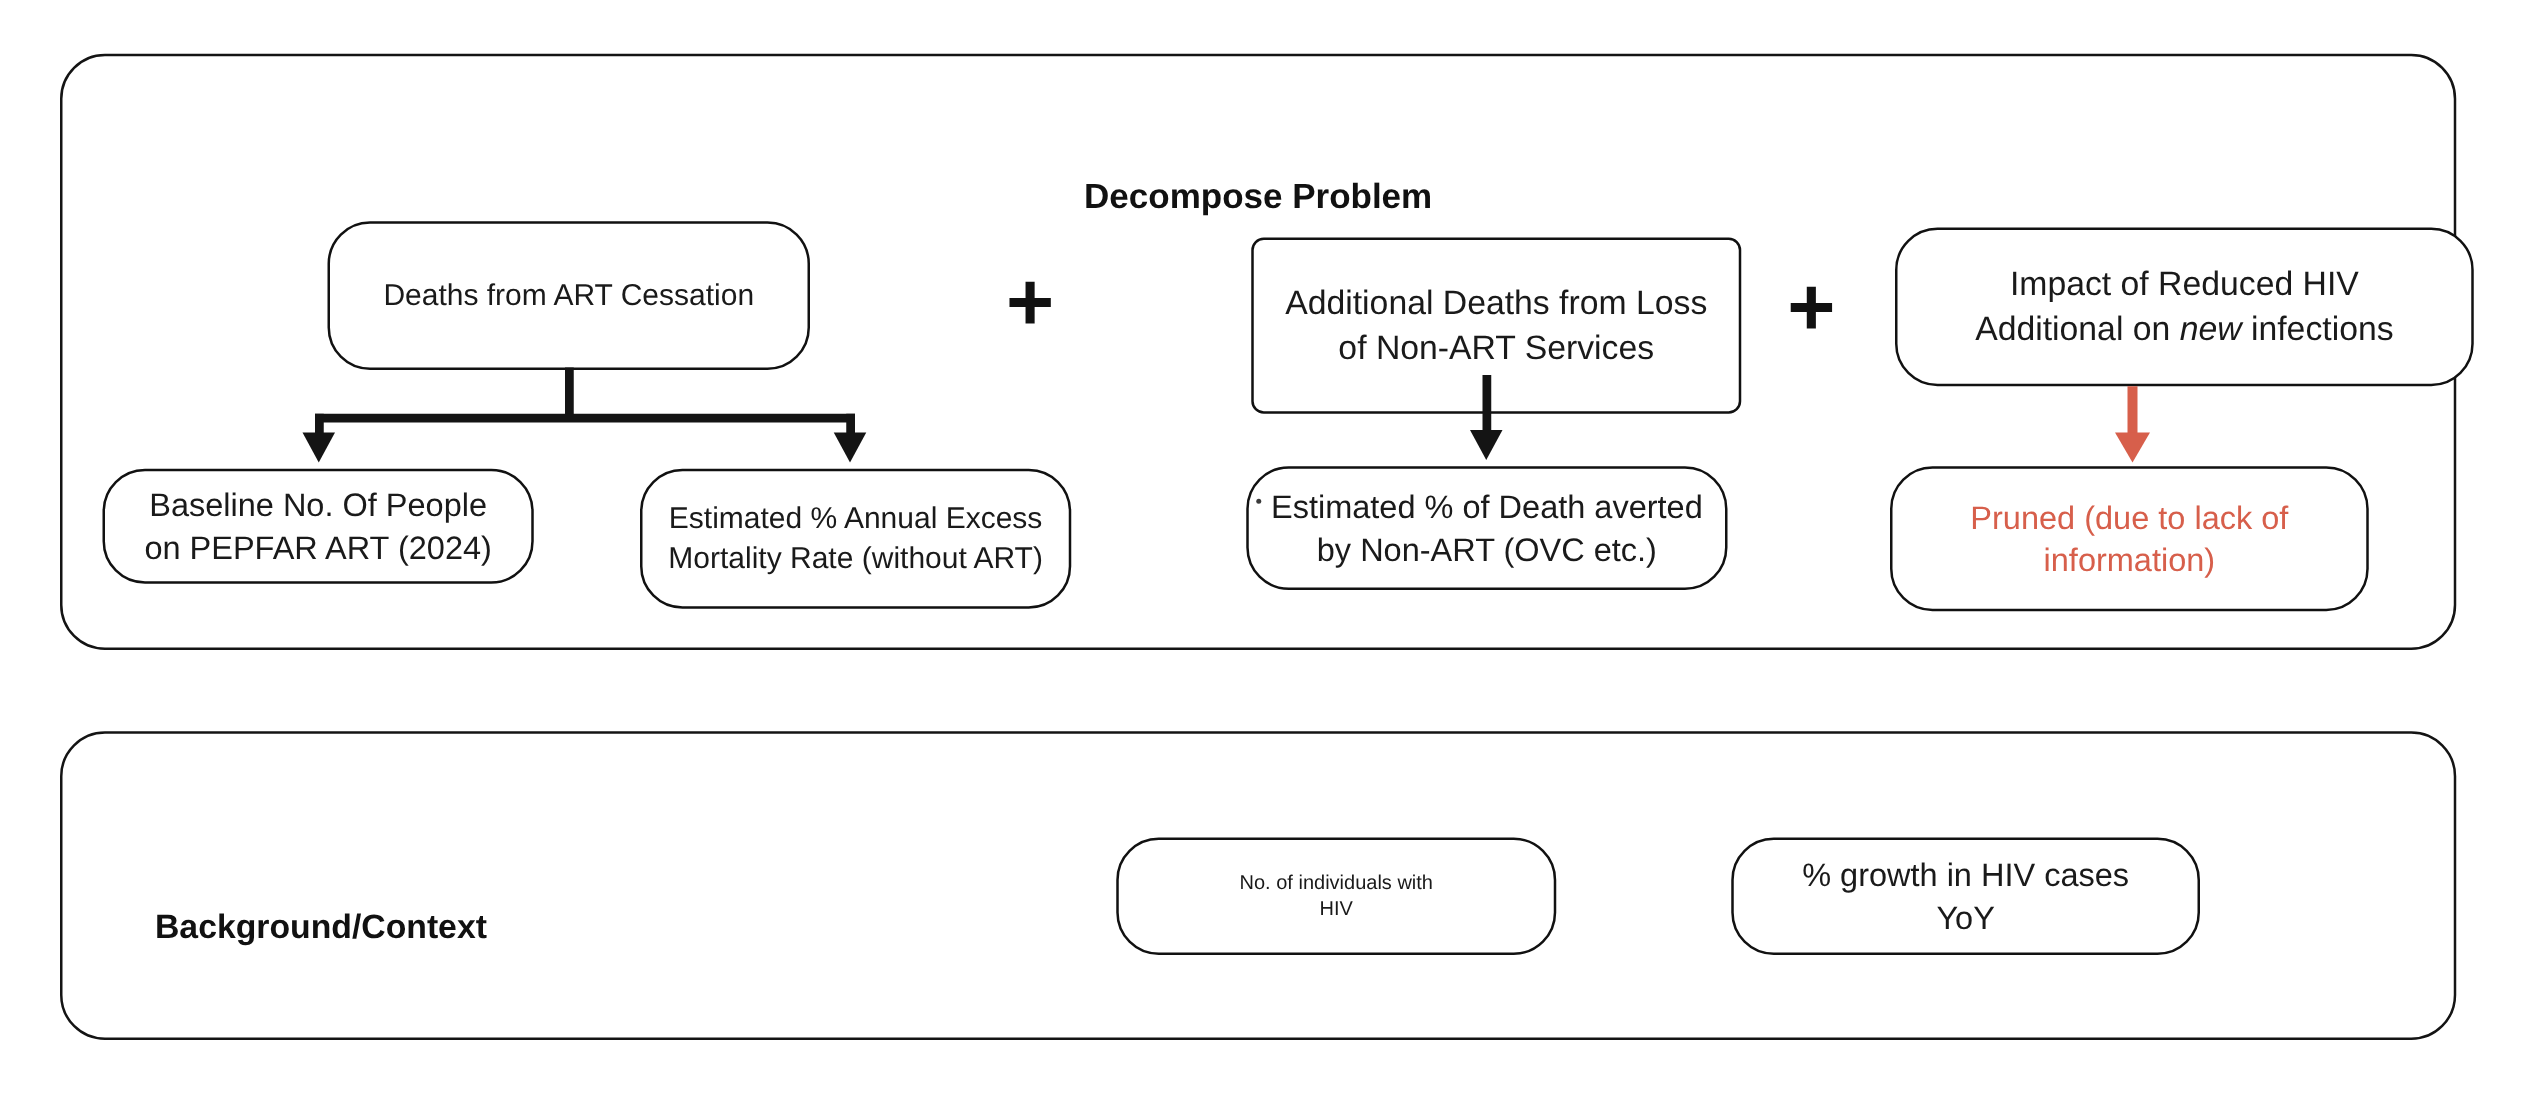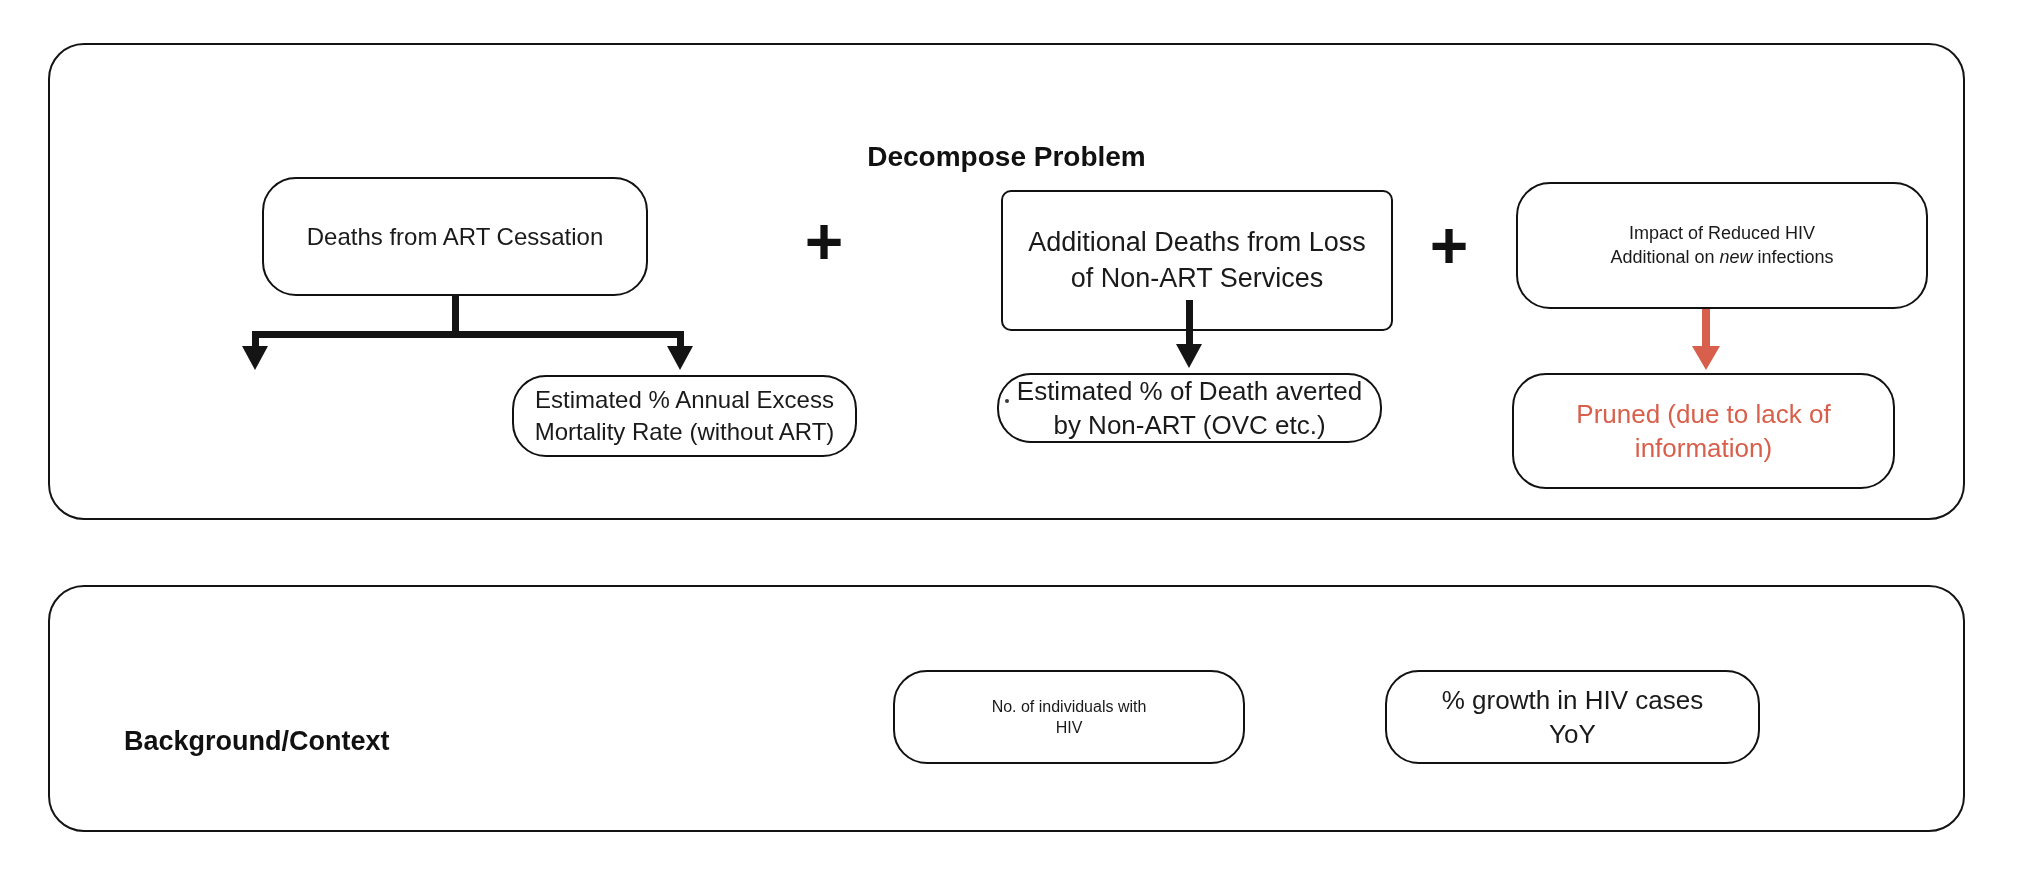--- a/index.html
+++ b/index.html
@@ -36,26 +36,26 @@
     box-sizing:border-box;
     display:flex;flex-direction:column;
     align-items:center;justify-content:center;
     text-align:center;
     line-height:1.32;
   }
   .node .ln{display:block;white-space:nowrap;}
   
   #node-art-cessation{left:262px;top:177px;width:386px;height:119px;font-size:24px;}
   #node-non-art-loss{left:1001px;top:190px;width:392px;height:141px;font-size:27px;border-radius:10px;}
-  #node-hiv-prevention{left:1516px;top:182px;width:412px;height:127px;font-size:18px;}
+  #node-hiv-prevention{left:1516px;top:182px;width:463px;height:127px;font-size:27px;}
   #node-hiv-prevention .it{font-style:italic;}
   
   #node-baseline{left:82px;top:375px;width:345px;height:92px;font-size:26px;}
-  #node-mortality{left:512px;top:375px;width:345px;height:82px;font-size:24px;}
-  #node-averted{left:997px;top:373px;width:385px;height:70px;font-size:26px;}
+  #node-mortality{left:512px;top:375px;width:345px;height:112px;font-size:24px;}
+  #node-averted{left:997px;top:373px;width:385px;height:99px;font-size:26px;}
   #node-pruned{left:1512px;top:373px;width:383px;height:116px;font-size:26px;color:#d75f4b;}
   
   #background-label{
     position:absolute;left:124px;top:726px;
     font-size:27px;font-weight:bold;color:#111;white-space:nowrap;
   }
   #node-individuals{left:893px;top:670px;width:352px;height:94px;font-size:16px;}
   #node-growth{left:1385px;top:670px;width:375px;height:94px;font-size:26px;}
   
   .plus{
@@ -125,20 +125,24 @@
   <div id="branch-stub-right" class="line"></div>
   <div id="arrowhead-left" class="arrowhead"></div>
   <div id="arrowhead-right" class="arrowhead"></div>
 
   <div id="mid-arrow-stem" class="line"></div>
   <div id="arrowhead-mid" class="arrowhead"></div>
 
   <div id="red-arrow-stem" class="line"></div>
   <div id="arrowhead-red" class="arrowhead"></div>
 
+  <div id="node-baseline" class="node">
+    <span class="ln">Baseline No. Of People</span>
+    <span class="ln">on PEPFAR ART (2024)</span>
+  </div>
 
   <div id="node-mortality" class="node">
     <span class="ln">Estimated % Annual Excess</span>
     <span class="ln">Mortality Rate (without ART)</span>
   </div>
 
   <div id="node-averted" class="node">
     <span class="ln">Estimated % of Death averted</span>
     <span class="ln">by Non-ART (OVC etc.)</span>
   </div>

